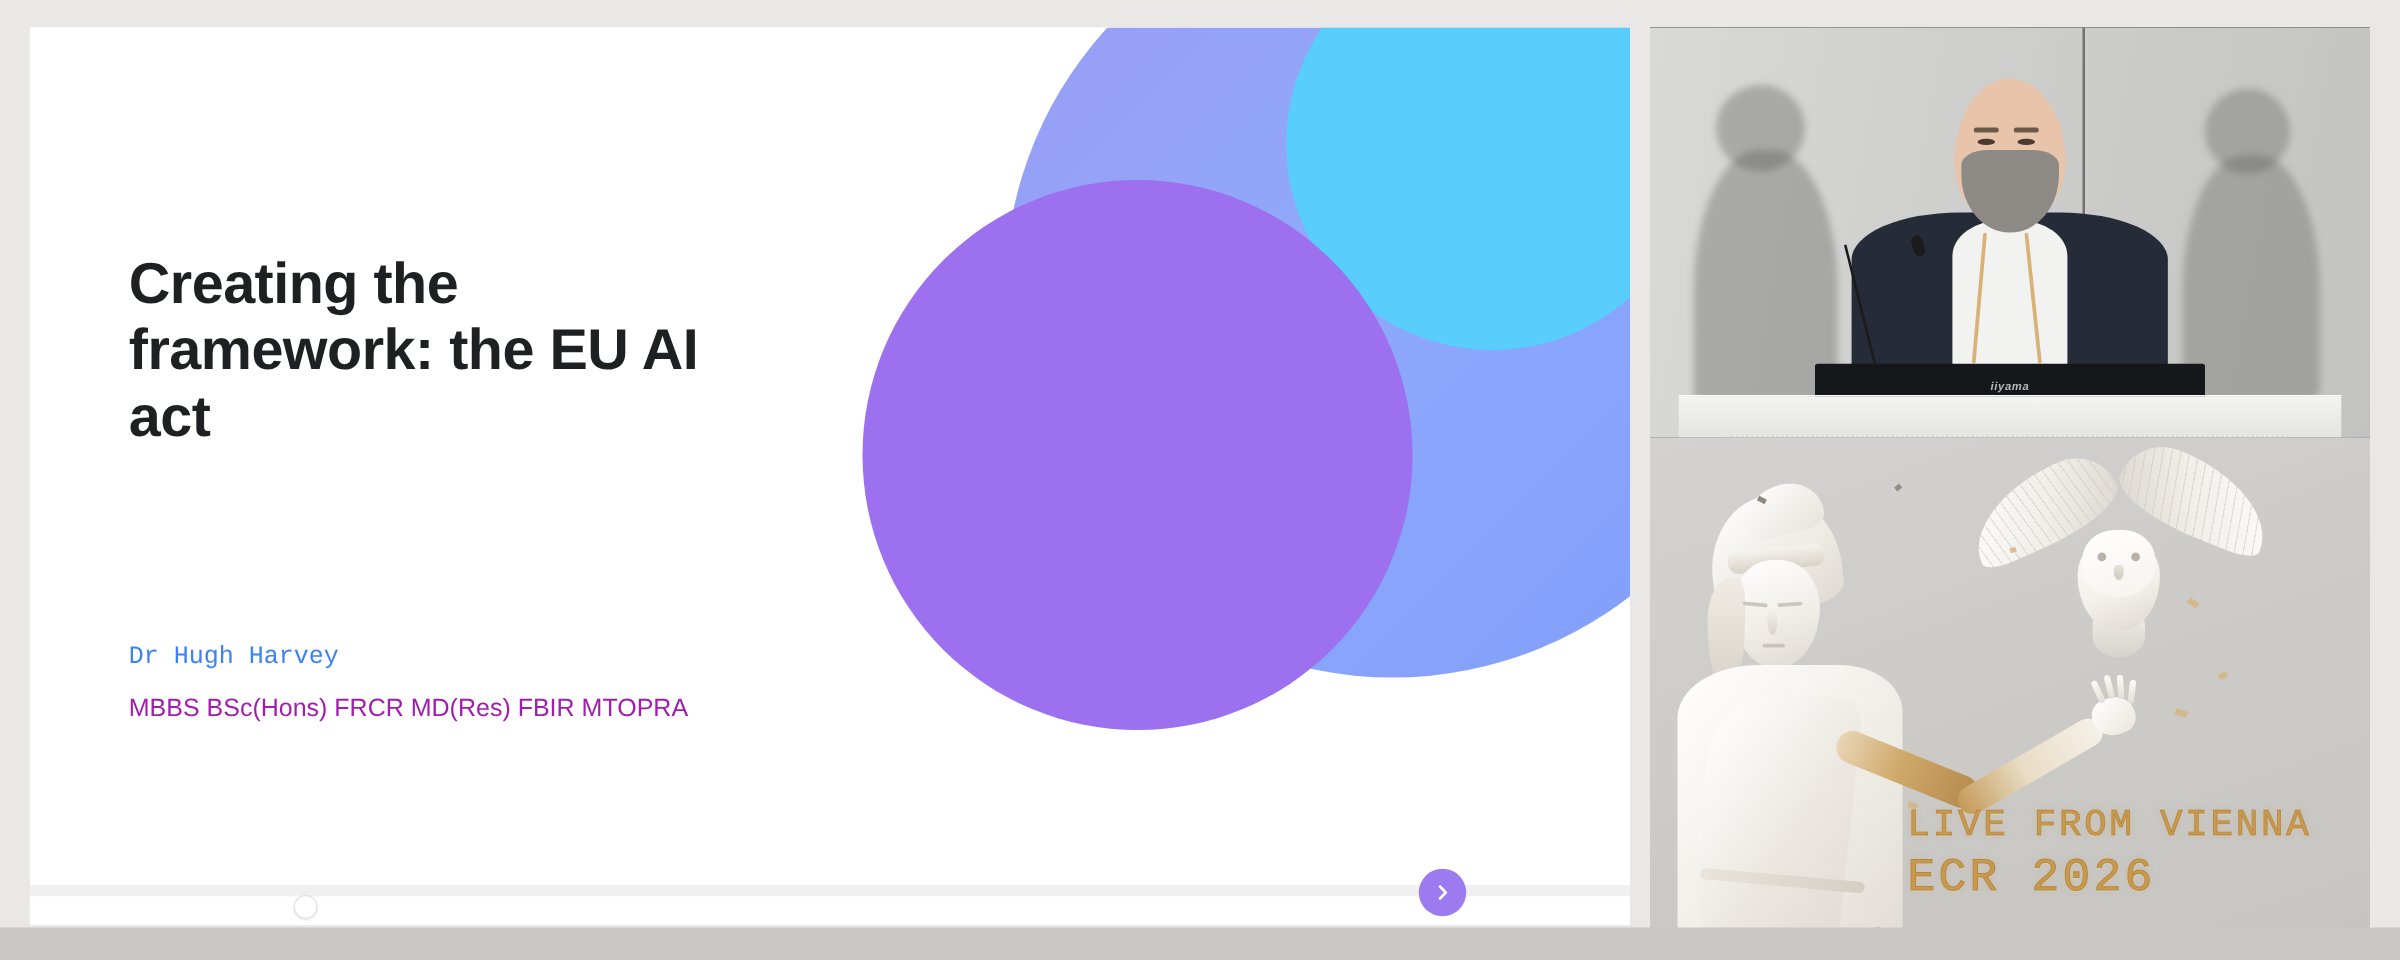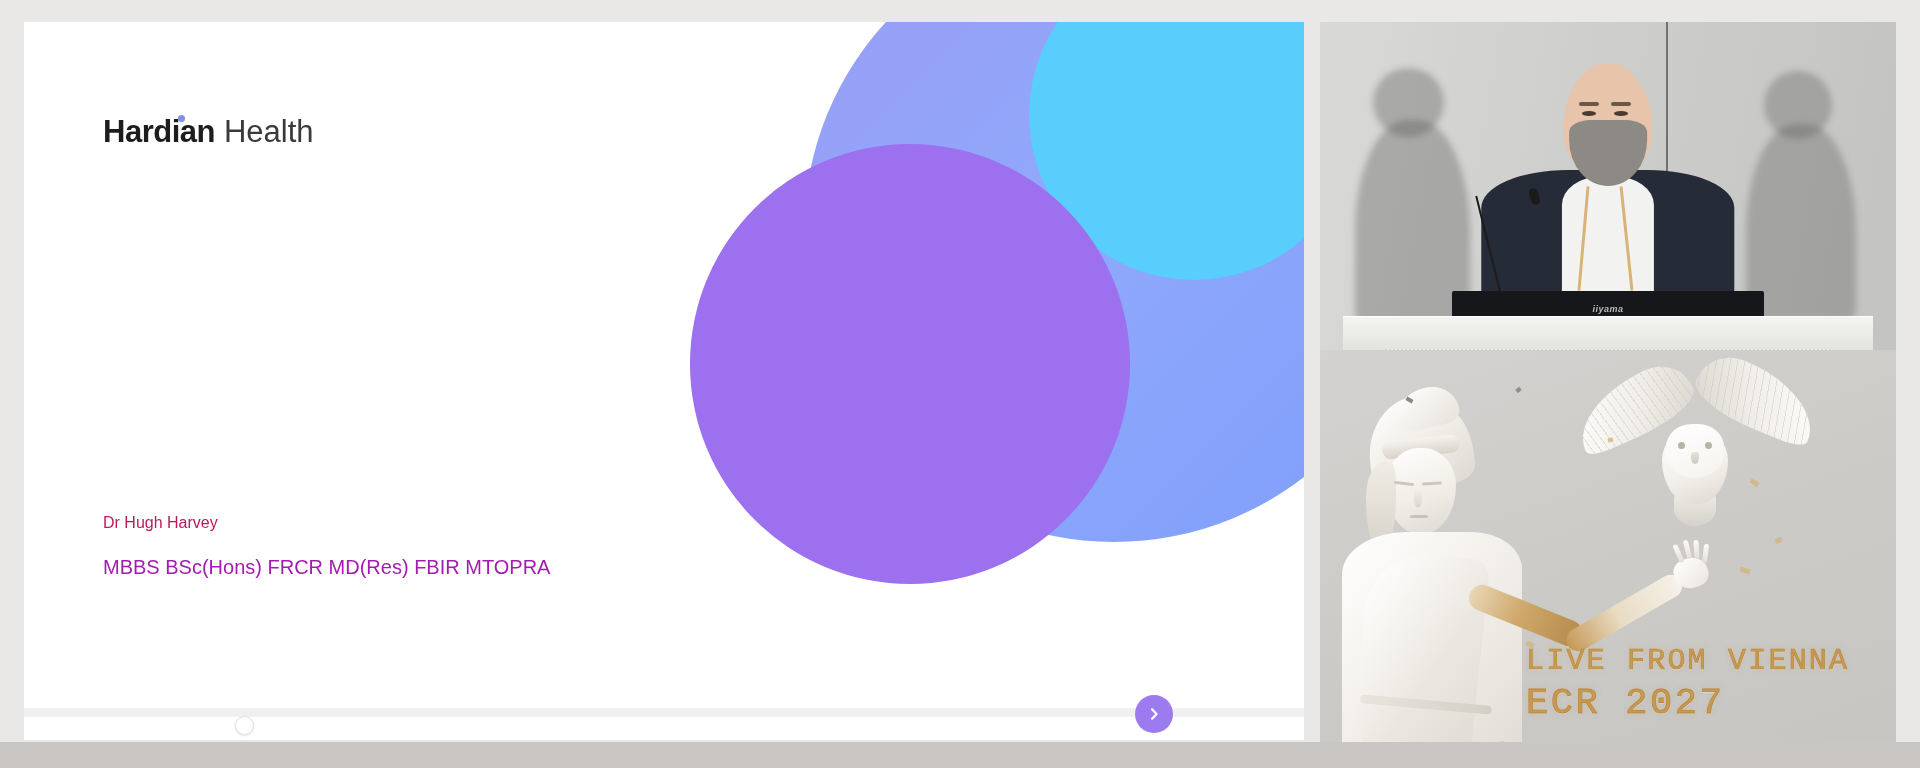--- a/index.html
+++ b/index.html
@@ -135,23 +135,24 @@
     line-height: 1.16;
     font-weight: bold;
     color: #1f2022;
     letter-spacing: -0.4px;
   }
 
   .slide-author {
     position: absolute;
     top: 492px;
     left: 0;
-    font-size: 16px;
-    color: #be185d;
+    font-size: 20px;
+    color: #3b82f6;
     font-weight: normal;
+    font-family: Liberation Mono, monospace;
   }
   .slide-credentials {
     position: absolute;
     top: 534px;
     left: 0;
     font-size: 20px;
     color: #a21caf;
     font-weight: normal;
   }
 
@@ -697,26 +698,22 @@
     <div class="slide-canvas">
 
       <div class="deco-wrap">
         <div class="circle circle-blue"></div>
         <div class="circle circle-cyan"></div>
         <div class="circle circle-purple"></div>
       </div>
 
       <div class="slide-content">
 
-        <div class="logo">
-          <span class="logo-mark">Hardian</span>
-          <span class="logo-dot"></span>
-          <span class="logo-word">Health</span>
-        </div>
-
+
+        <div class="slide-title">Creating the framework: the EU AI act</div>
 
         <div class="slide-author">Dr Hugh Harvey</div>
         <div class="slide-credentials">MBBS BSc(Hons) FRCR MD(Res) FBIR MTOPRA</div>
 
       </div>
     </div>
 
     <div class="controls">
       <div class="progress-track">
         <div class="progress-handle"></div>
@@ -802,21 +799,21 @@
       <div class="confetti cf2"></div>
       <div class="confetti cf3"></div>
       <div class="confetti cf4"></div>
       <div class="confetti cf5"></div>
       <div class="confetti cf6"></div>
       <div class="confetti cf7"></div>
       <div class="confetti cf8"></div>
 
       <div class="ecr-text">
         <div class="ecr-line1">LIVE FROM VIENNA</div>
-        <div class="ecr-line2">ECR 2027</div>
+        <div class="ecr-line2">ECR 2026</div>
       </div>
 
     </div>
 
   </div>
 
   <div class="bottom-band"></div>
 
 </div>
 

